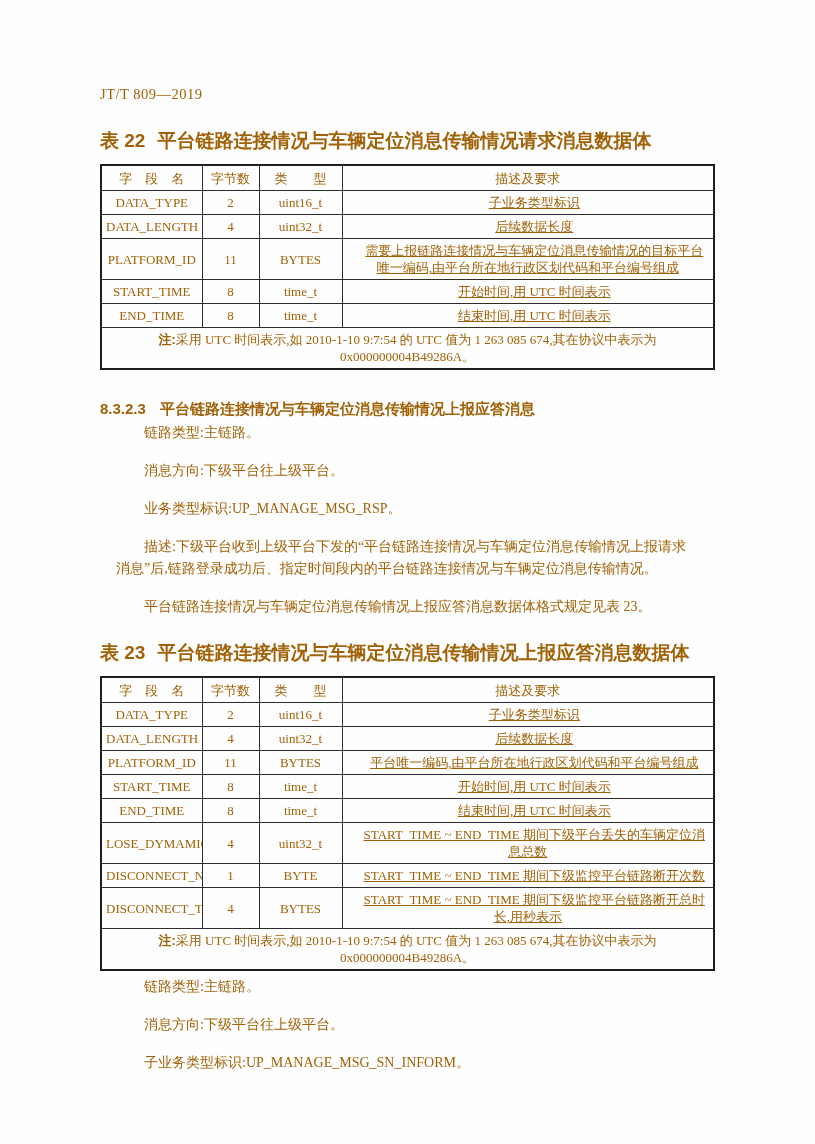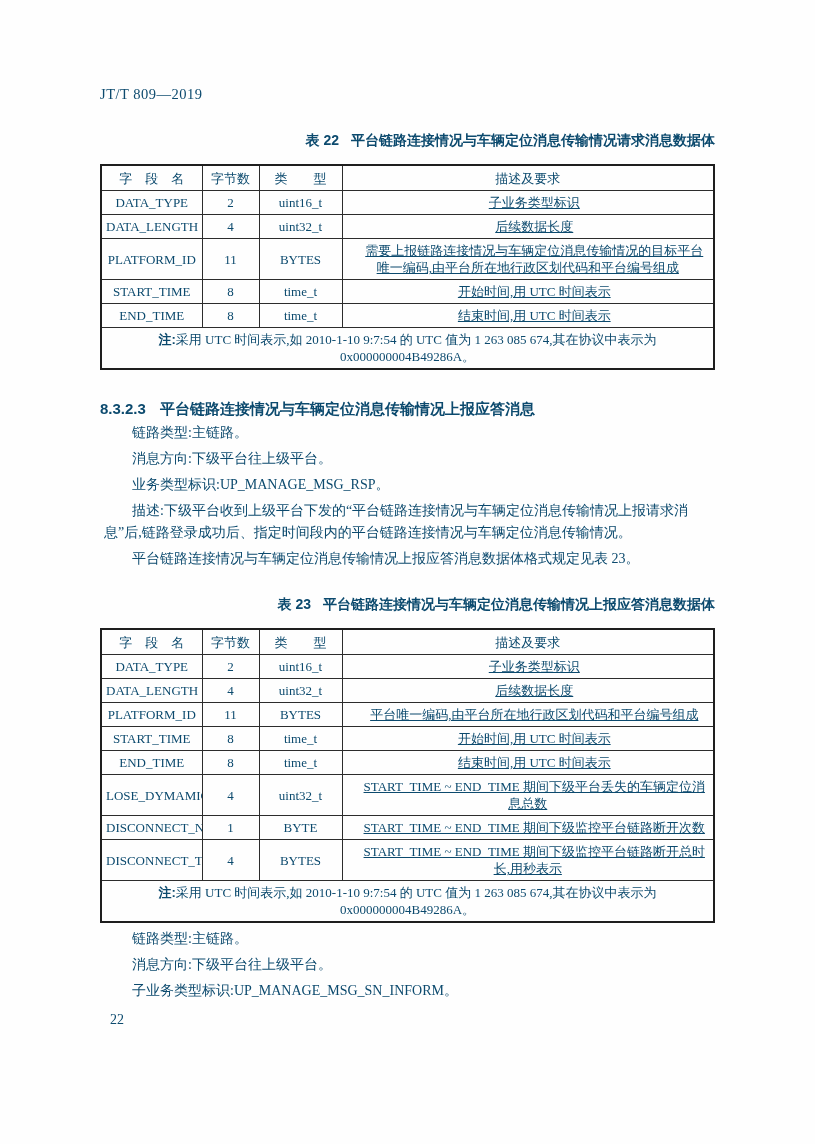--- a/index.html
+++ b/index.html
@@ -3,30 +3,30 @@
 <meta charset="utf-8">
 <style>
   html,body{margin:0;padding:0;background:#e8e8e8;}
   .page{
     position:relative;
     width:815px;height:1144px;
     background:#fefefe;
     box-sizing:border-box;
     padding:86px 100px 0 100px;
     font-family:"Liberation Serif","DejaVu Serif",serif;
-    color:#0c4a6e;
+    color:#a16207;
     overflow:hidden;
   }
   .doc-header{
     font-size:14.5px;line-height:17px;letter-spacing:0.5px;
   }
   .caption{
-    text-align:right;
+    text-align:left;
     font-family:"Liberation Sans","DejaVu Sans",sans-serif;
-    font-weight:bold;font-size:14px;line-height:17px;
+    font-weight:bold;font-size:19px;line-height:17px;
   }
   .caption .cap-no{margin-right:12px;}
   .caption22{margin-top:29px;}
   .caption23{margin-top:26px;}
   table.spec{
     border-collapse:collapse;
     width:613px;
     margin-top:15px;
     table-layout:fixed;
     border:2px solid #1e1e1e;
@@ -58,21 +58,21 @@
   .note-label{font-family:"Liberation Sans","DejaVu Sans",sans-serif;font-weight:bold;}
   .sec-heading{
     font-family:"Liberation Sans","DejaVu Sans",sans-serif;
     font-weight:bold;font-size:15px;line-height:17px;
     margin-top:30px;
   }
   .sec-heading .sec-no{margin-right:14px;}
   .body-par{
     font-size:14px;line-height:22px;
     text-indent:2em;
-    margin:4px;
+    margin:16px;
   }
   .first-par{margin-top:5px;}
   .page-number{
     font-size:14px;line-height:17px;
     margin-top:9px;
     padding-left:10px;
   }
 </style>
 </head>
 <body>
@@ -217,15 +217,14 @@
         <span class="note-label">注:</span><span>采用 UTC 时间表示,如 2010-1-10 9:7:54 的 UTC 值为 1 263 085 674,其在协议中表示为 0x000000004B49286A。</span>
       </td>
     </tr>
   </tbody>
     </table>
 
   <p class="body-par first-par">链路类型:主链路。</p>
   <p class="body-par">消息方向:下级平台往上级平台。</p>
   <p class="body-par">子业务类型标识:UP_MANAGE_MSG_SN_INFORM。</p>
 
-  <div class="page-number">22</div>
 
 </div>
 
 </body></html>

